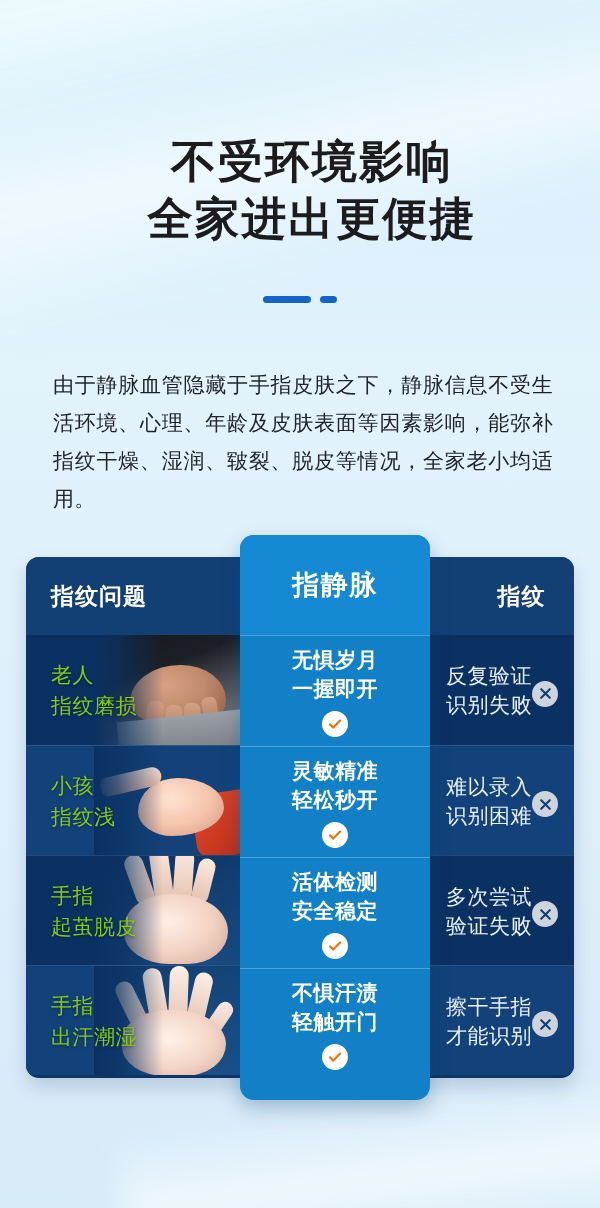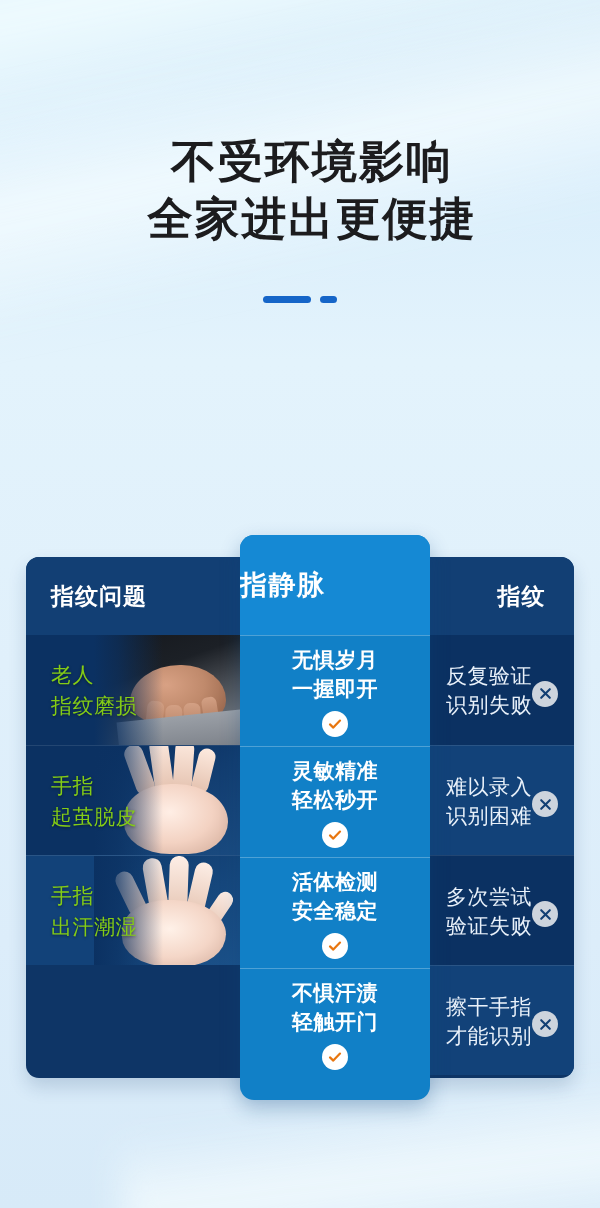--- a/index.html
+++ b/index.html
@@ -295,20 +295,21 @@
     border-radius: 14px;
     background: #1180c7;
     box-shadow: 0 8px 20px rgba(12,70,125,0.30);
     overflow: hidden;
     z-index: 5;
   }
   #center-col .c-head {
     height: 100px;
     display: flex;
     align-items: center;
+    justify-content: center;
     background: #1589d4;
   }
   #center-col .c-head-text {
     color: #ffffff;
     font-size: 27px;
     font-weight: bold;
     letter-spacing: 1.5px;
   }
   #center-col .c-cell {
     height: 110px;
@@ -342,20 +343,21 @@
   <div id="headline">
     <span class="hl-line">不受环境影响</span>
     <span class="hl-line">全家进出更便捷</span>
   </div>
 
   <div id="divider">
     <span class="bar-long"></span>
     <span class="bar-short"></span>
   </div>
 
+  <p id="intro">由于静脉血管隐藏于手指皮肤之下，静脉信息不受生活环境、心理、年龄及皮肤表面等因素影响，能弥补指纹干燥、湿润、皲裂、脱皮等情况，全家老小均适用。</p>
 
   <div id="compare">
 
     <div id="outer-board">
 
       <div class="col-left">
 
         <div class="cell cell-head">
           <span class="head-text">指纹问题</span>
         </div>
@@ -368,20 +370,31 @@
               <div class="skin"></div>
               <div class="f f1"></div>
                 <div class="f f2"></div>
                 <div class="f f3"></div>
                 <div class="f f4"></div>
               <div class="cloth"></div>
             </div>
           </div>
         </div>
 
+        <div class="cell cell-body row-b">
+          <span class="prob-text">小孩
+指纹浅</span>
+          <div class="photo">
+            <div class="photo-inner ph2">
+              <div class="sleeve"></div>
+              <div class="hand"></div>
+              <div class="point"></div>
+            </div>
+          </div>
+        </div>
 
         <div class="cell cell-body row-a">
           <span class="prob-text">手指
 起茧脱皮</span>
           <div class="photo">
             <div class="photo-inner ph3">
               <div class="fg g1"></div>
                 <div class="fg g2"></div>
                 <div class="fg g3"></div>
                 <div class="fg g4"></div>

